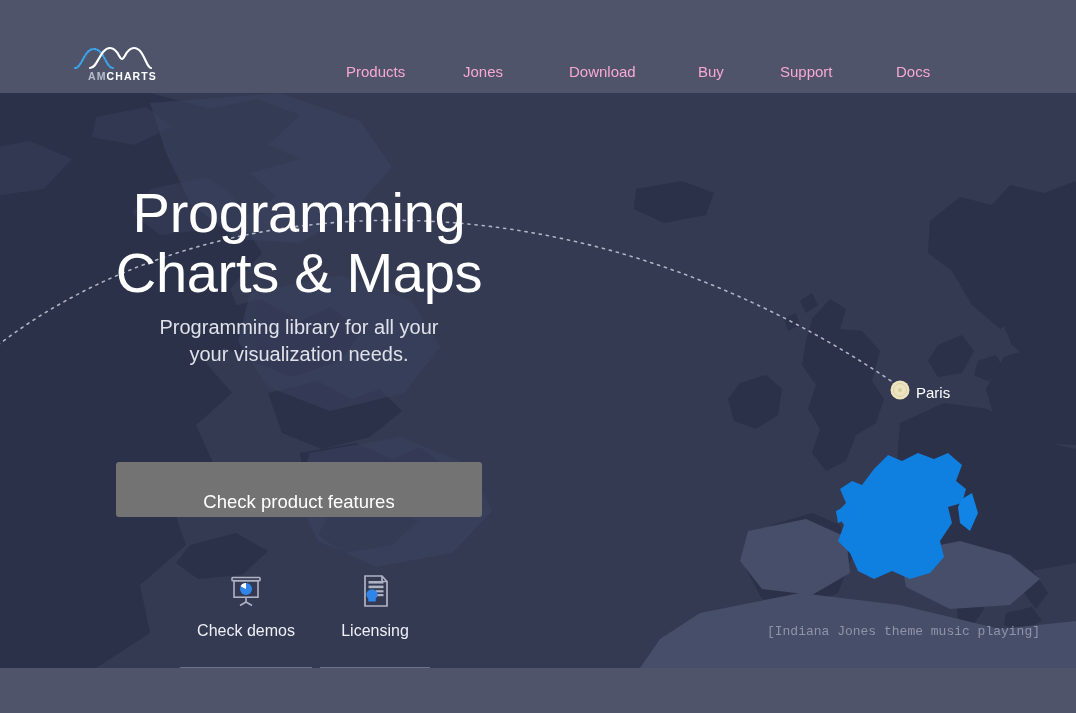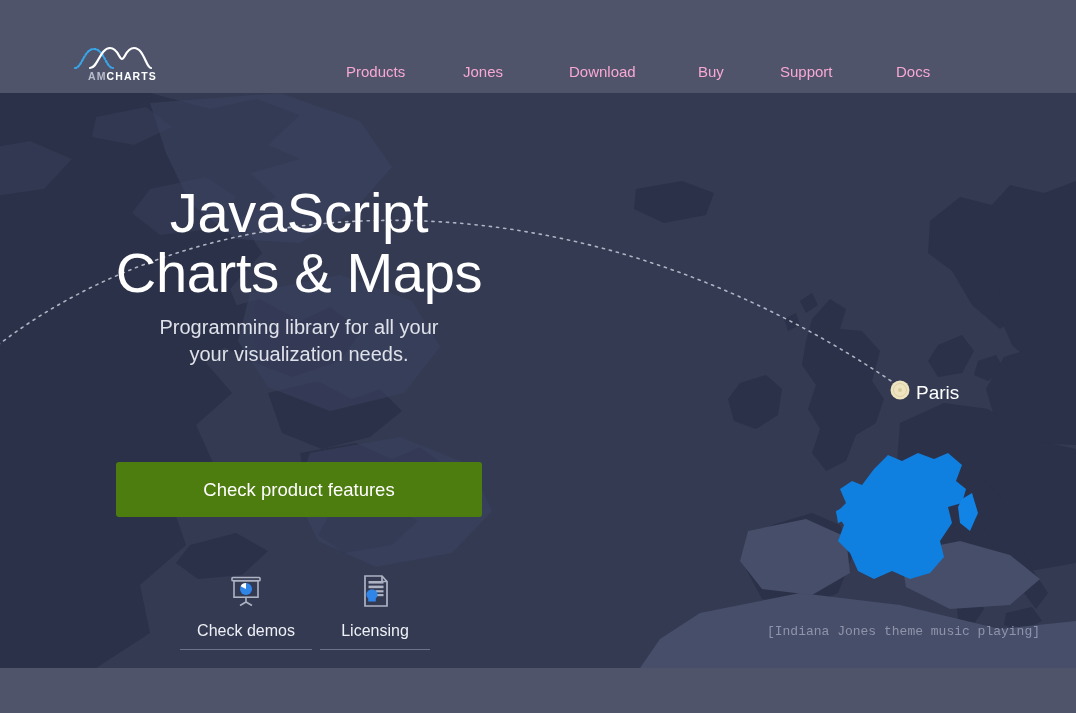--- a/index.html
+++ b/index.html
@@ -143,31 +143,31 @@
     margin: 0;
   }
   #subhead .line { display: block; }
 
   #cta-button {
     position: absolute;
     left: 116px;
     top: 369px;
     width: 366px;
     height: 55px;
-    background: #4d7c0f;
+    background: #737373;
     border: none;
     border-radius: 3px;
     color: #ffffff;
     font-family: "Liberation Sans", sans-serif;
     font-size: 18.5px;
     line-height: 55px;
     text-align: center;
     cursor: pointer;
     pointer-events: auto;
-    padding: 0;
+    padding: 12px;
   }
 
   #quicklinks {
     position: absolute;
     left: 180px;
     top: 478px;
     width: 250px;
     height: 90px;
     pointer-events: auto;
   }
@@ -183,21 +183,21 @@
     height: 40px;
     margin: 0 auto 10px auto;
   }
   .ql-label {
     display: block;
     color: #eef0f5;
     font-size: 16px;
     line-height: 20px;
     white-space: nowrap;
     border-bottom: 1px solid #6c7287;
-    padding-bottom: 8px;
+    padding-bottom: 26px;
   }
 
   #quicklink-demos { left: 0; width: 132px; }
   #quicklink-licensing { left: 140px; width: 110px; }
 
   
   #caption {
     position: absolute;
     left: 760px;
     top: 623px;
@@ -210,21 +210,21 @@
     white-space: nowrap;
     font-family: Liberation Mono, monospace;
   }
 
   
   #paris-label {
     position: absolute;
     left: 916px;
     top: 384px;
     color: #ffffff;
-    font-size: 19px;
+    font-size: 15px;
     line-height: 18px;
     z-index: 25;
     white-space: nowrap;
     pointer-events: none;
   }
 </style>
 </head>
 <body>
 
 <div id="page">
@@ -344,21 +344,21 @@
 
   <div id="footer-bar"></div>
 
   <div id="paris-label">Paris</div>
 
   <div id="caption">[Indiana Jones theme music playing]</div>
 
   <div id="hero">
 
     <h1 id="headline">
-      <span class="line">JavaScript</span>
+      <span class="line">Programming</span>
       <span class="line">Charts &amp; Maps</span>
     </h1>
 
     <p id="subhead">
       <span class="line">Programming library for all your</span>
       <span class="line">your visualization needs.</span>
     </p>
 
     <button id="cta-button">Check product features</button>
 

